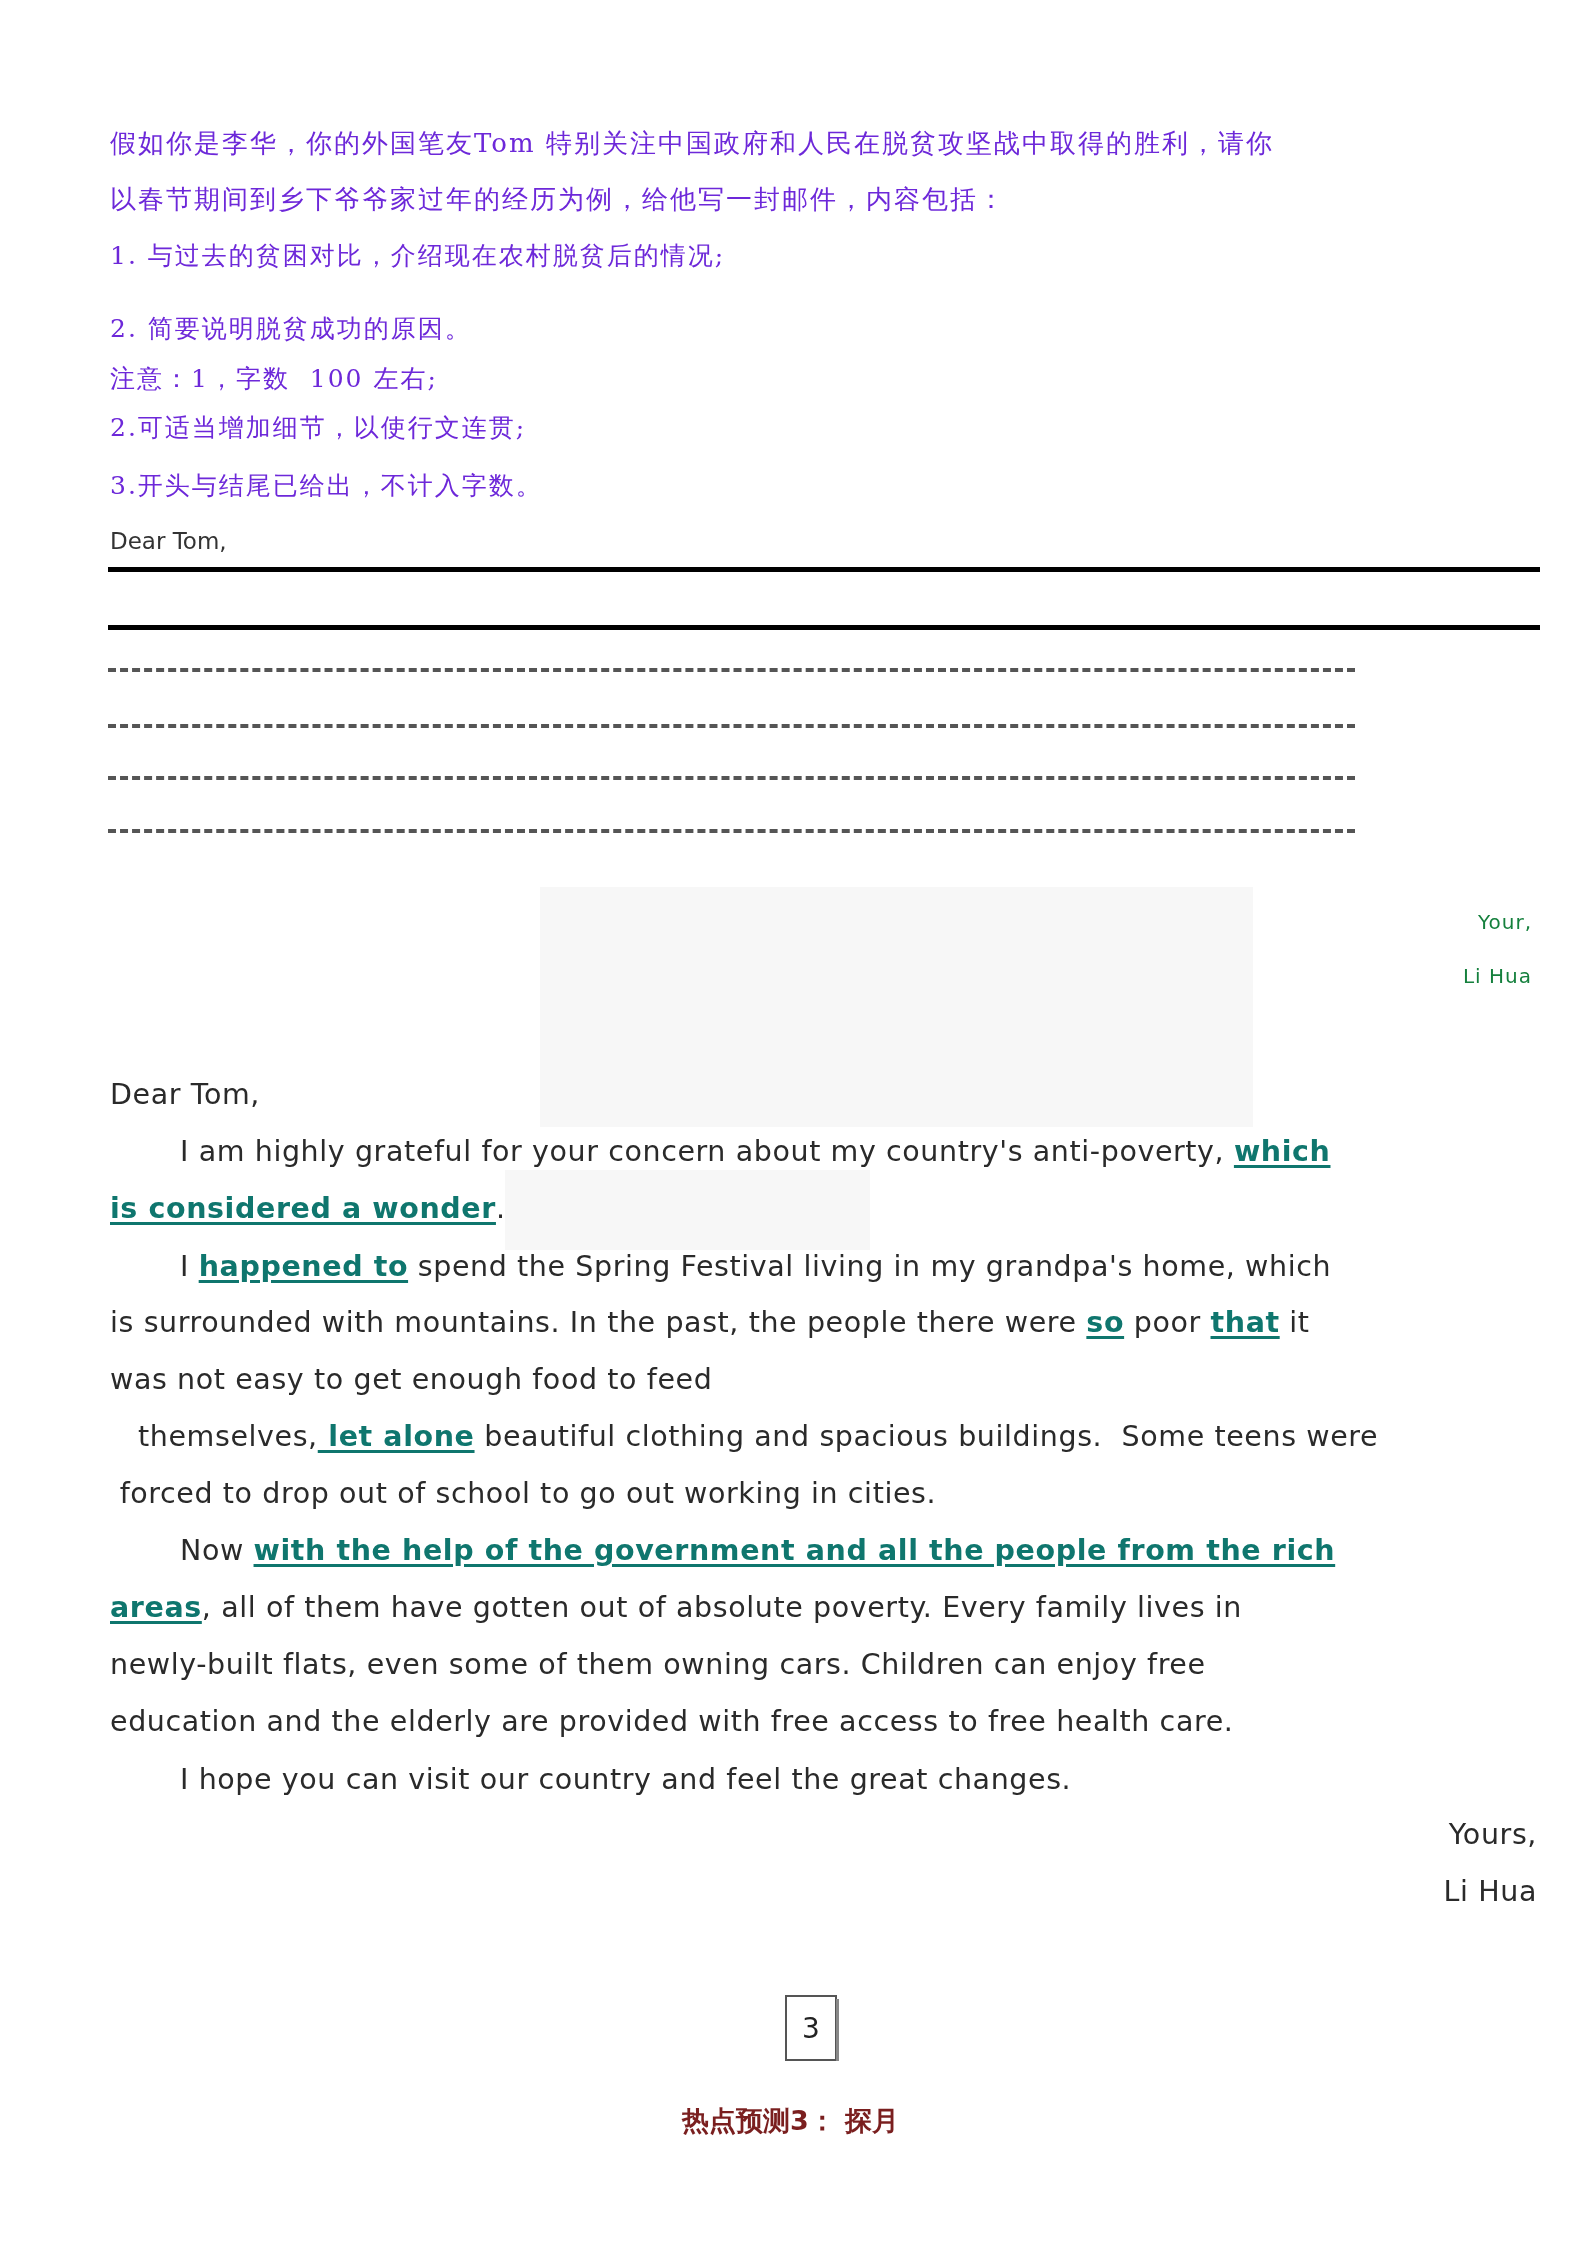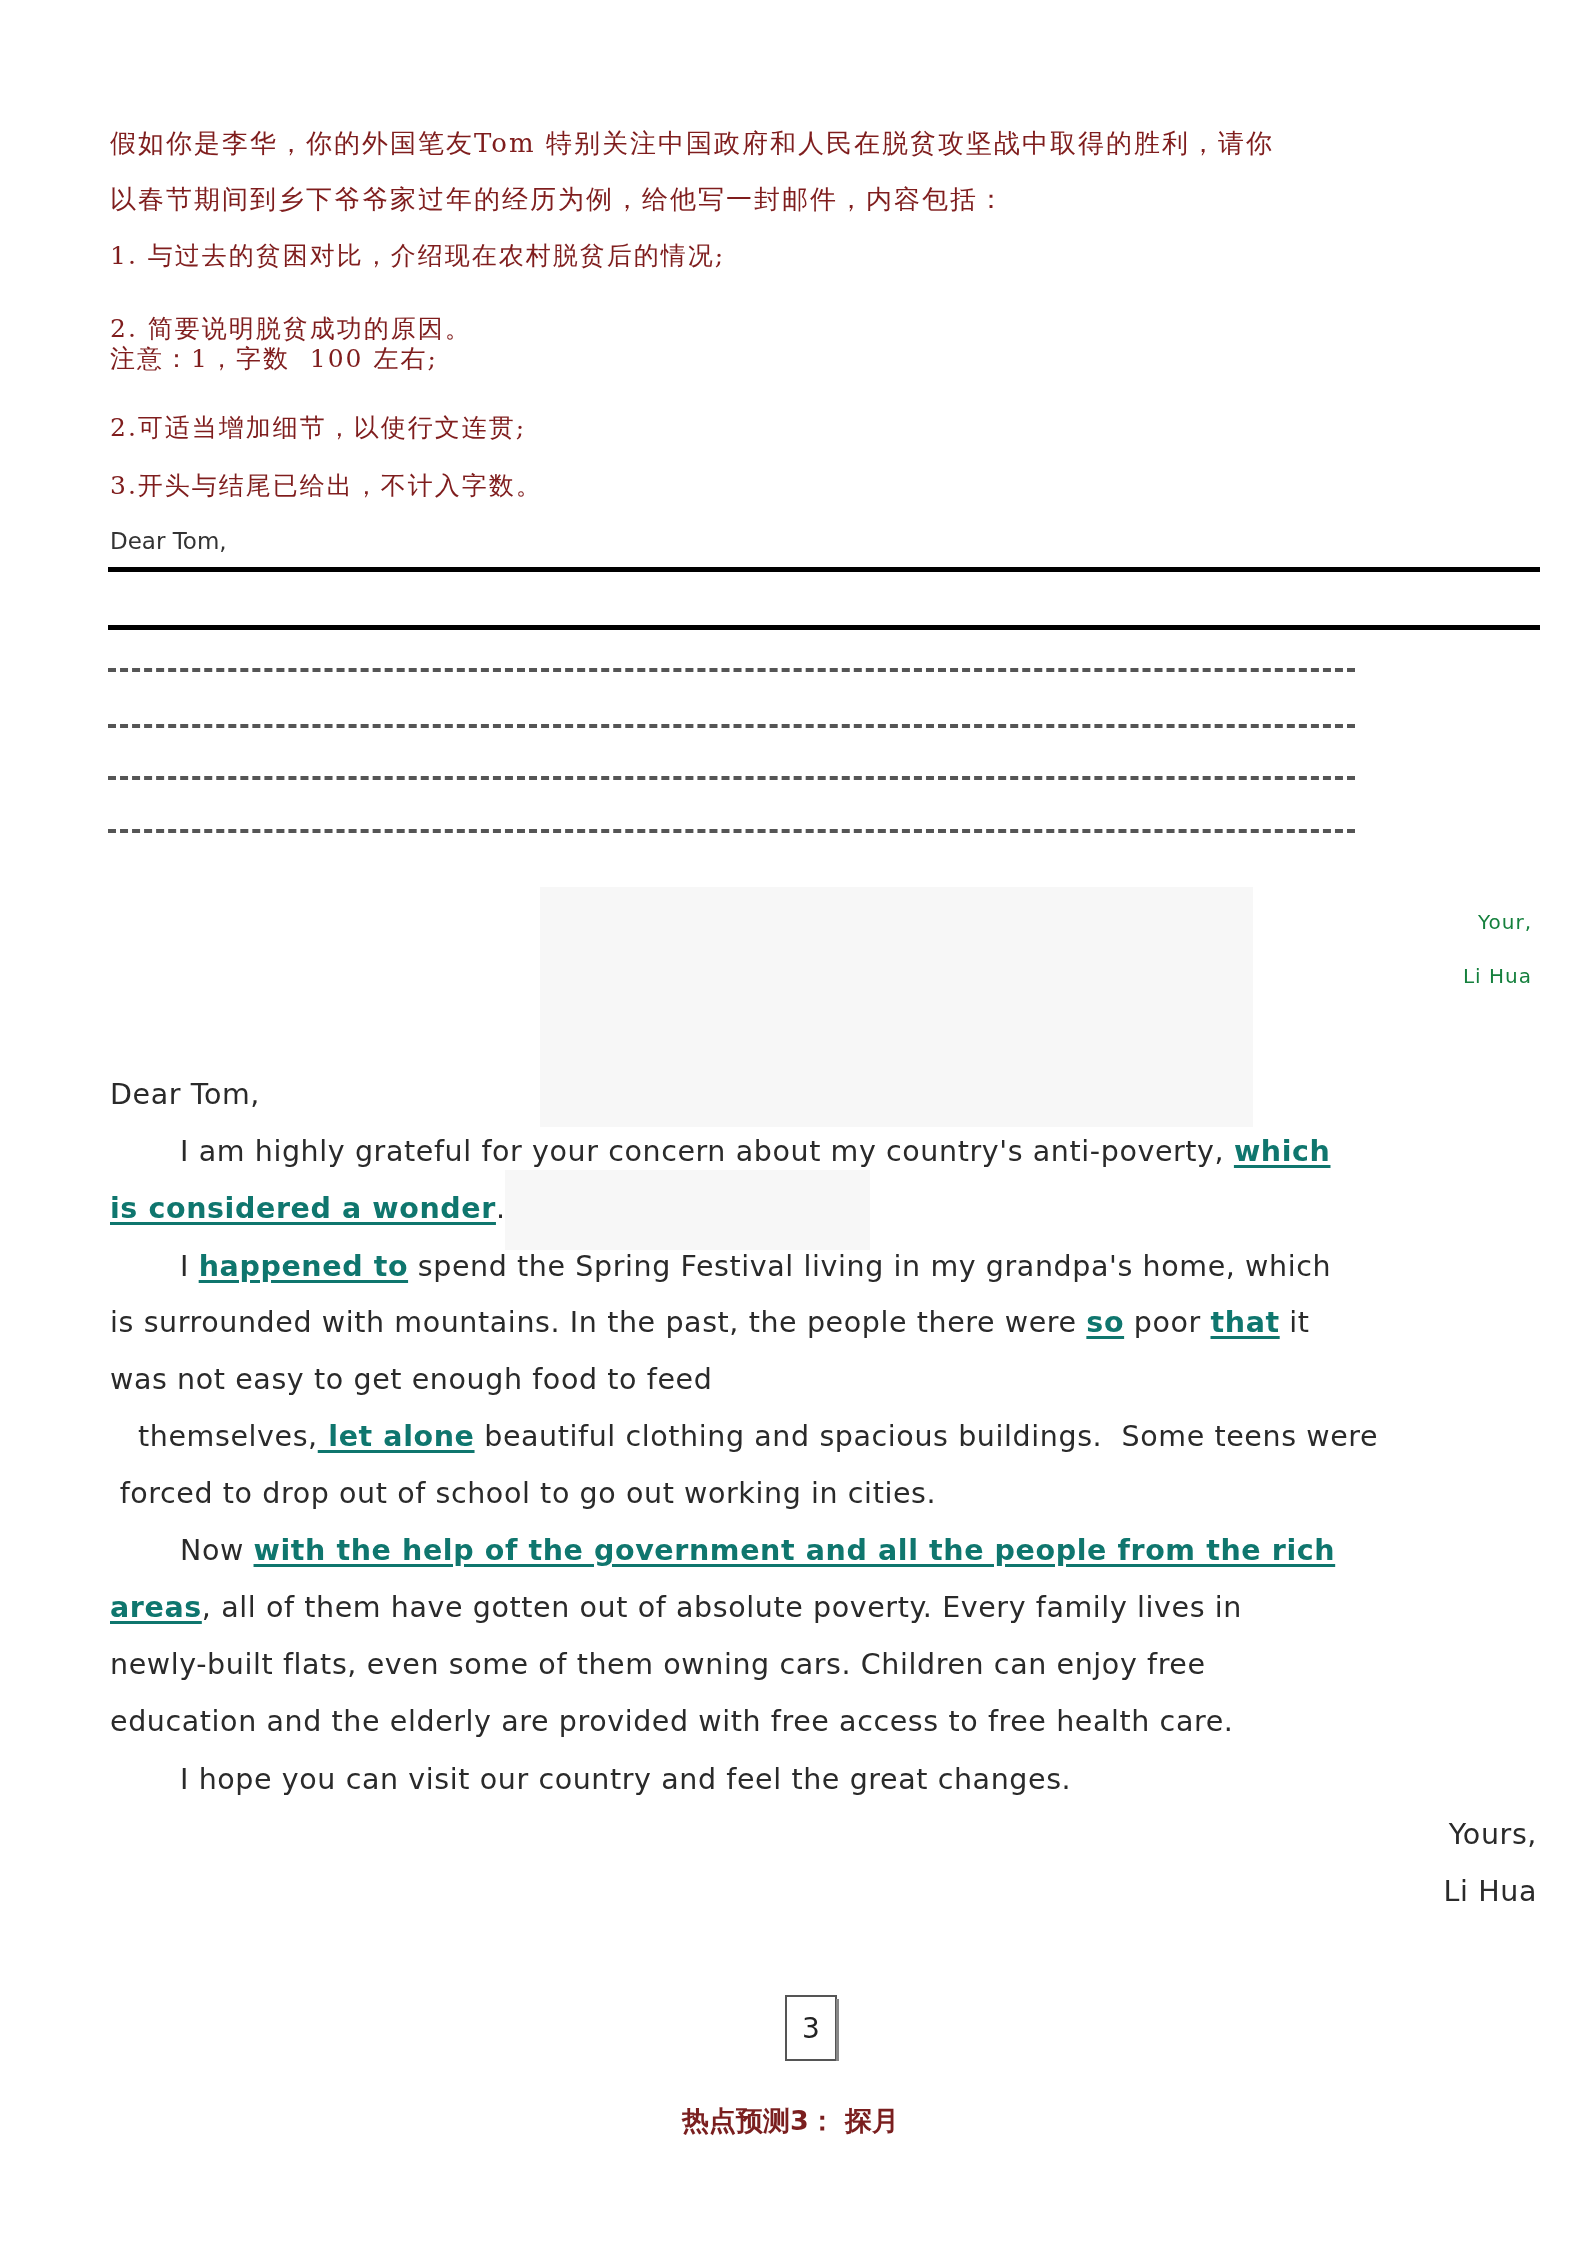--- a/index.html
+++ b/index.html
@@ -1,19 +1,19 @@
 <!DOCTYPE html>
 <html><head>
 <meta charset="utf-8">
 <style>
   html, body { margin: 0; padding: 0; background: #ffffff; }
   body { width: 1587px; height: 2245px; position: relative; overflow: hidden;
          font-family: "DejaVu Sans", sans-serif; color: #333333; }
   .abs { position: absolute; white-space: pre; }
-  .cn { font-family: "DejaVu Serif", serif; font-size: 26px; color: #7f1d1d; letter-spacing: 2px; text-align: right; }
+  .cn { font-family: "DejaVu Serif", serif; font-size: 26px; color: #6d28d9; letter-spacing: 2px; text-align: right; }
   .cn-small { font-size: 25px; }
   .dear-small { font-family: "DejaVu Sans", sans-serif; font-size: 23px; color: #333; }
   .thick-line { position: absolute; left: 108px; width: 1432px; height: 5px; background: #000; }
   .dash-line { position: absolute; left: 108px; width: 1247px; height: 0;
                border-top: 4px dashed #555; }
   .gray-box { position: absolute; background: #f7f7f7; }
   .sig-small { font-family: "DejaVu Sans", sans-serif; font-size: 20px; color: #15803d; letter-spacing: 1px; }
   .letter { font-family: "DejaVu Sans", sans-serif; font-size: 28.5px; color: #2a2a2a; letter-spacing: 0.6px; }
   .hl { color: #0f766e; font-weight: bold; text-decoration: underline; text-decoration-thickness: 3px; text-underline-offset: 4px; }
   .page-box { position: absolute; left: 785px; top: 1995px; width: 52px; height: 66px;
@@ -24,21 +24,21 @@
                font-family: "DejaVu Sans", sans-serif; font-weight: bold; font-size: 27px; color: #7a1f1f; }
 </style>
 </head>
 <body>
 
 <div>
   <div class="abs cn" style="left:110px; top:126px;">假如你是李华，你的外国笔友Tom 特别关注中国政府和人民在脱贫攻坚战中取得的胜利，请你</div>
   <div class="abs cn" style="left:110px; top:182px;">以春节期间到乡下爷爷家过年的经历为例，给他写一封邮件，内容包括：</div>
   <div class="abs cn cn-small" style="left:110px; top:239px;">1. 与过去的贫困对比，介绍现在农村脱贫后的情况;</div>
   <div class="abs cn cn-small" style="left:110px; top:296px;margin-top:16px;">2. 简要说明脱贫成功的原因。</div>
-  <div class="abs cn cn-small" style="left:110px; top:342px;">注意：1，字数  100 左右;</div>
+  <div class="abs cn cn-small" style="left:110px; top:362px;">注意：1，字数  100 左右;</div>
   <div class="abs cn cn-small" style="left:110px; top:411px;">2.可适当增加细节，以使行文连贯;</div>
   <div class="abs cn cn-small" style="left:110px; top:469px;">3.开头与结尾已给出，不计入字数。</div>
   <div class="abs dear-small" style="left:110px; top:528px;">Dear Tom,</div>
 </div>
 
 <div>
   <div class="thick-line" style="top:567px;"></div>
   <div class="thick-line" style="top:625px;"></div>
   <div class="dash-line" style="top:668px;"></div>
   <div class="dash-line" style="top:724px;"></div>

